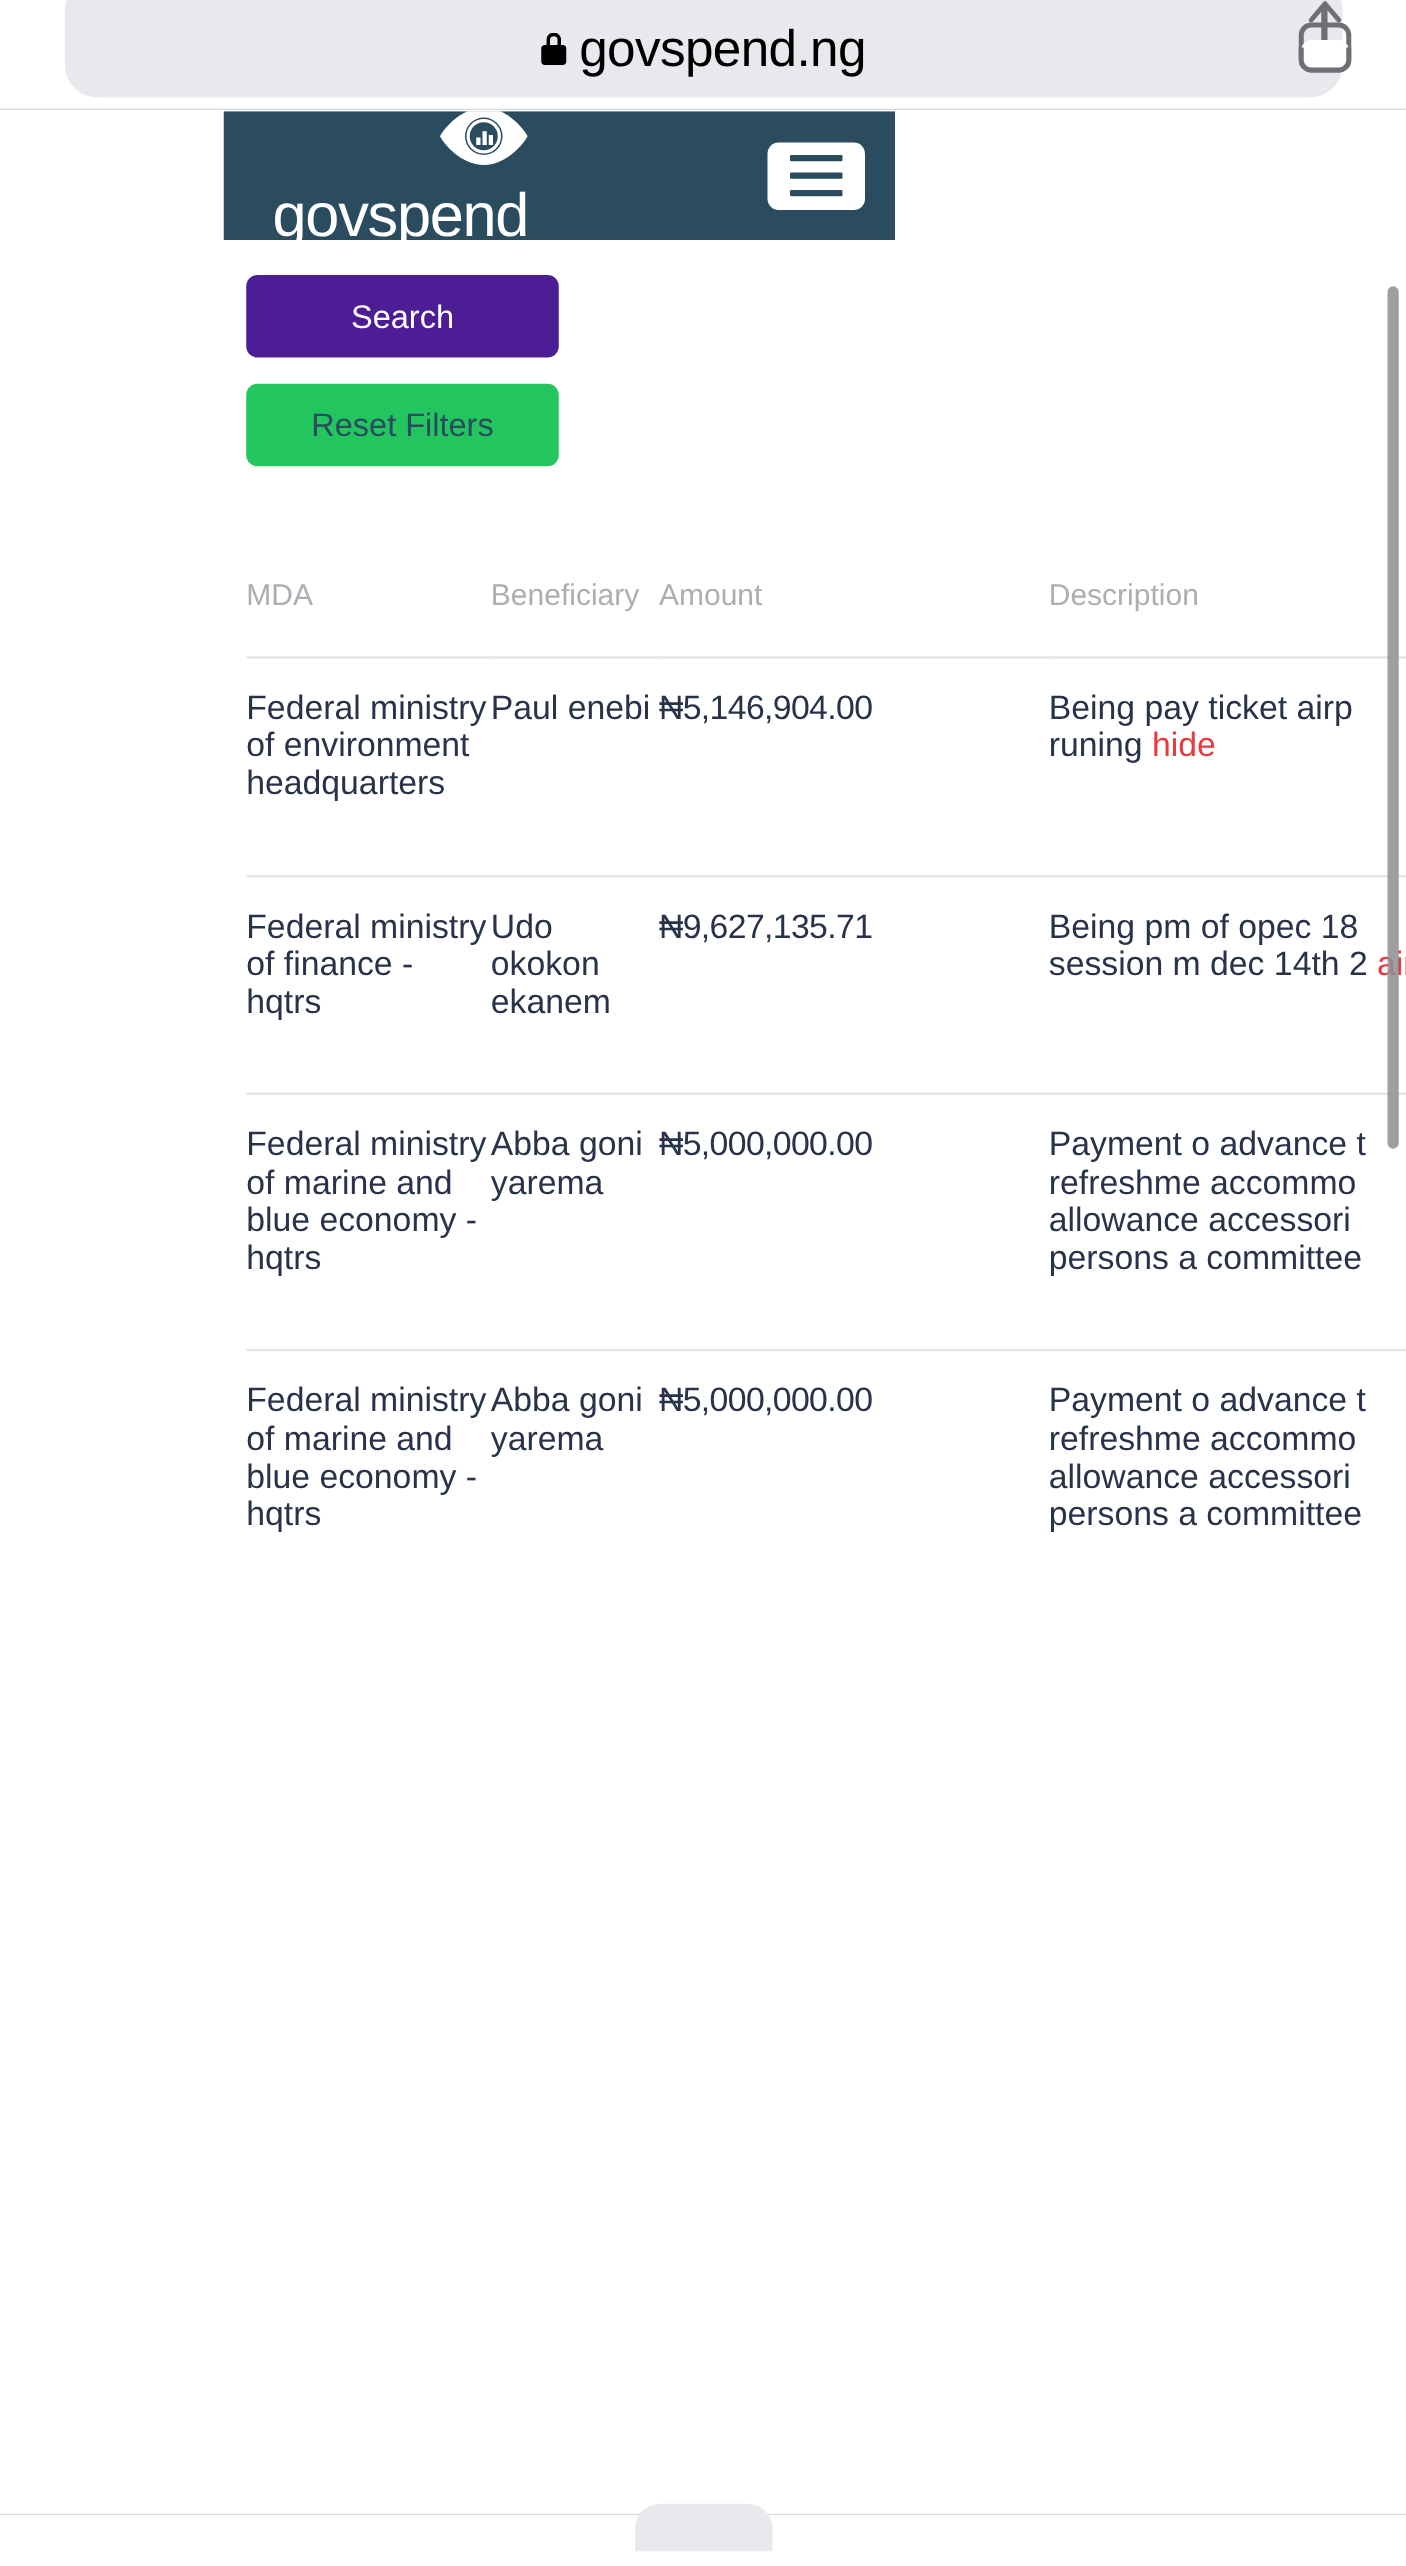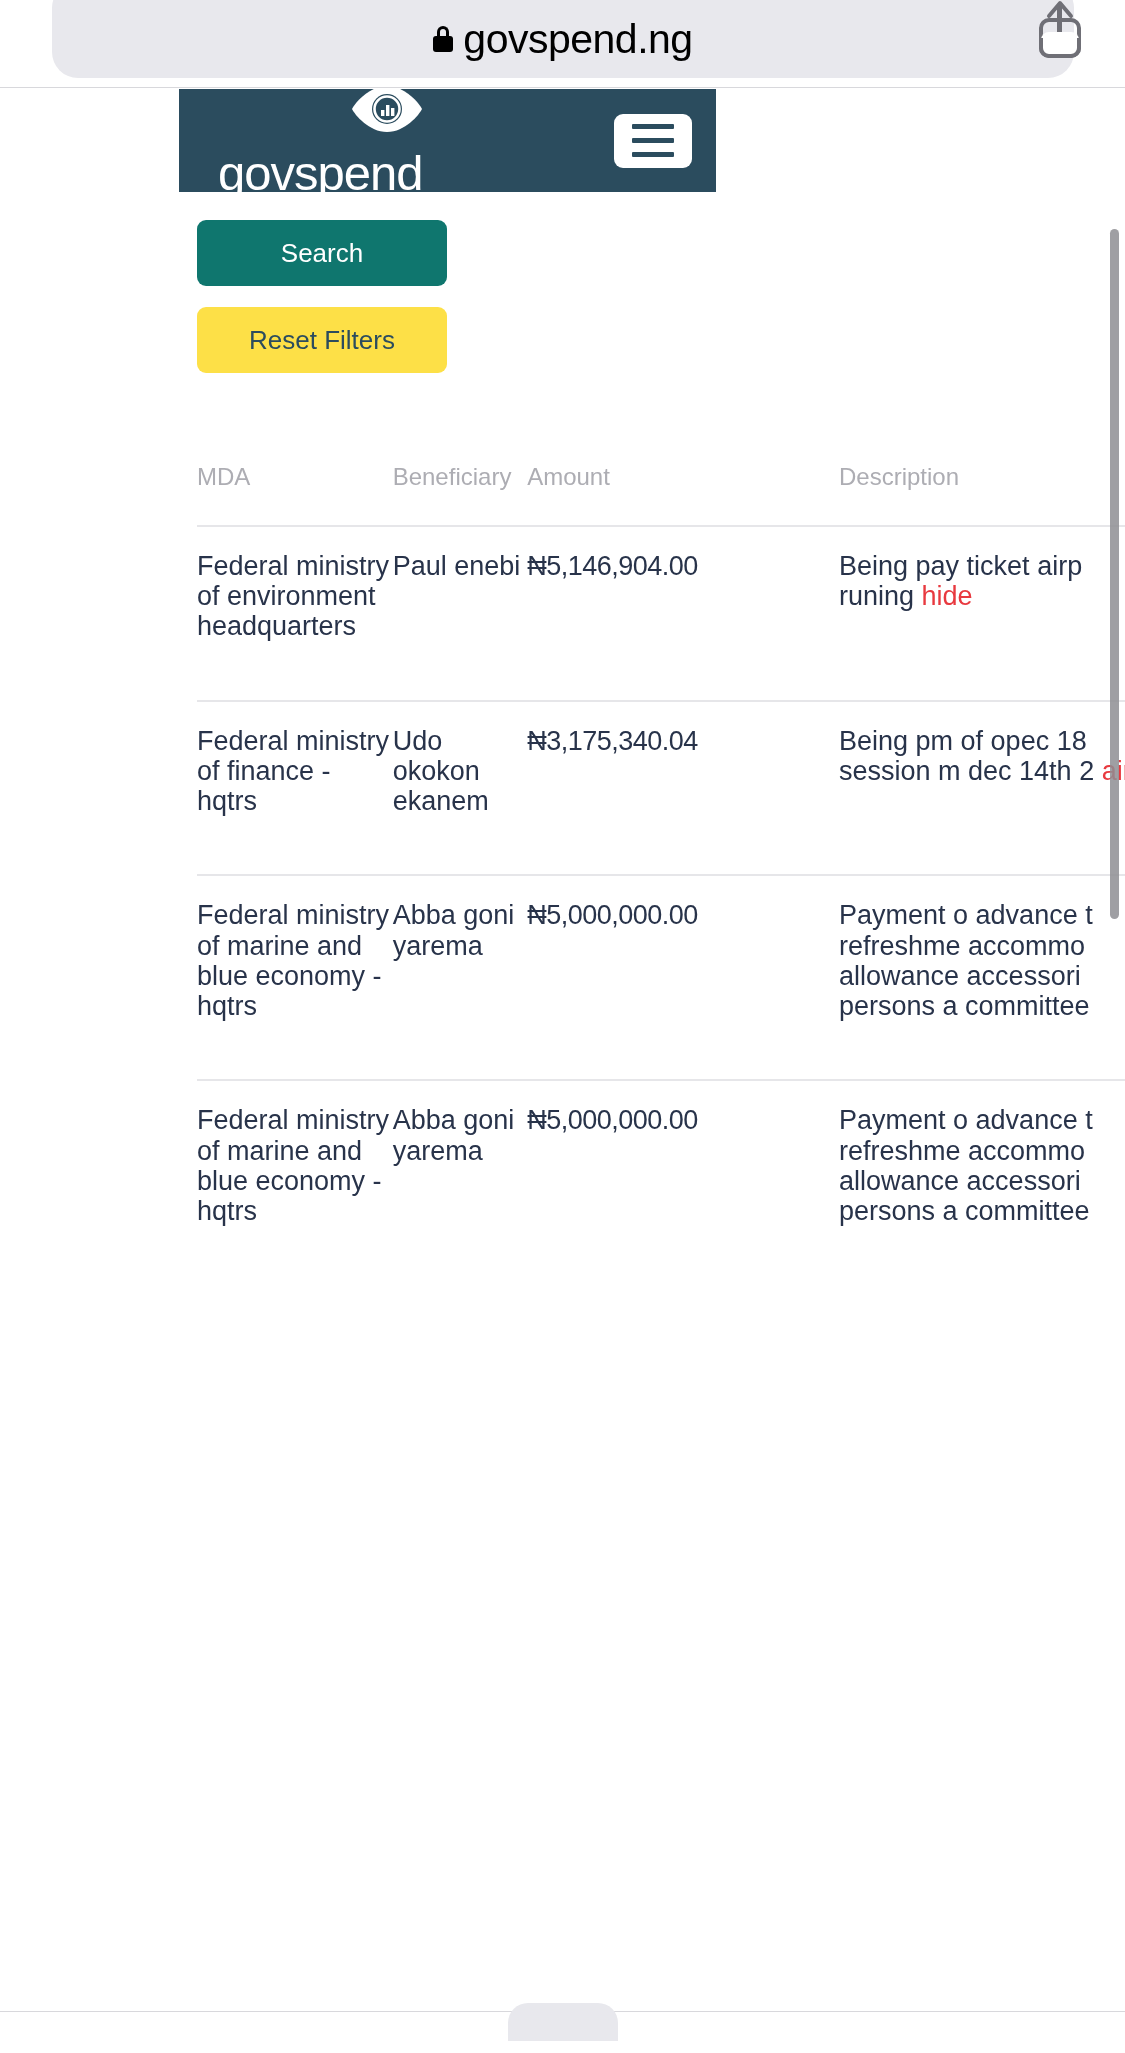--- a/index.html
+++ b/index.html
@@ -66,22 +66,22 @@
   }
   .hamburger span { display:block; width:42px; height:5px; background:#2b4c5e; border-radius:1px; }
 
   
   .filter-zone { padding:28px 0 0 18px; width:537px; }
   .btn {
     width:250px; height:66px; border:none; border-radius:9px;
     font-size:26px; font-family:"Liberation Sans", sans-serif;
     display:flex; align-items:center; justify-content:center; cursor:pointer;
   }
-  .btn-search { background:#0f766e; color:#ffffff; }
-  .btn-reset { background:#fde047; color:#2b4c5e; margin-top:21px; }
+  .btn-search { background:#4c1d95; color:#ffffff; }
+  .btn-reset { background:#22c55e; color:#2b4c5e; margin-top:21px; }
 
   
   .table-wrap { margin-top:90px; width:700px; padding-left:18px; }
   .data-table { border-collapse:collapse; table-layout:fixed; width:960px; }
   .data-table th {
     text-align:left; font-weight:400; font-size:24px; color:#adadb3;
     padding:0 0 34px 0; vertical-align:top;
   }
   .data-table thead tr { border-bottom:2px solid #e6e6e9; }
   .data-table td {
@@ -179,21 +179,21 @@
         <tbody>
           <tr>
             <td class="col-mda">Federal ministry of environment headquarters</td>
             <td class="col-ben">Paul enebi</td>
             <td class="col-amt amount">₦5,146,904.00</td>
             <td class="col-desc"><span>Being pay ticket airp runing </span><span class="toggle-link">hide</span></td>
           </tr>
           <tr>
             <td class="col-mda">Federal ministry of finance - hqtrs</td>
             <td class="col-ben">Udo okokon ekanem</td>
-            <td class="col-amt amount">₦3,175,340.04</td>
+            <td class="col-amt amount">₦9,627,135.71</td>
             <td class="col-desc"><span>Being pm of opec 18 session m dec 14th 2 </span><span class="toggle-link">airp</span></td>
           </tr>
           <tr>
             <td class="col-mda">Federal ministry of marine and blue economy - hqtrs</td>
             <td class="col-ben">Abba goni yarema</td>
             <td class="col-amt amount">₦5,000,000.00</td>
             <td class="col-desc"><span>Payment o advance t refreshme accommo allowance accessori persons a committee</span><span class="toggle-link"></span></td>
           </tr>
           <tr>
             <td class="col-mda">Federal ministry of marine and blue economy - hqtrs</td>

